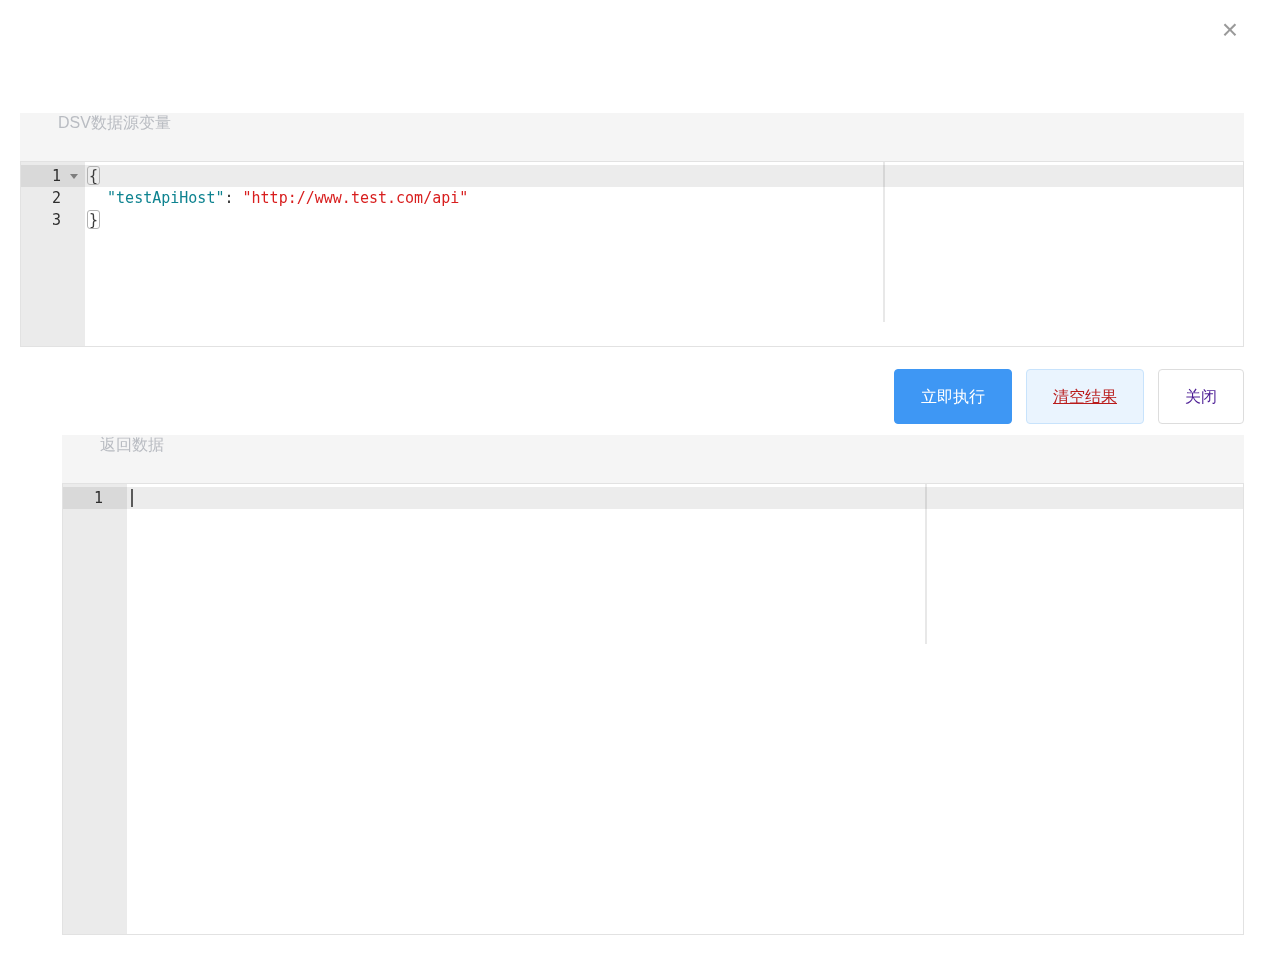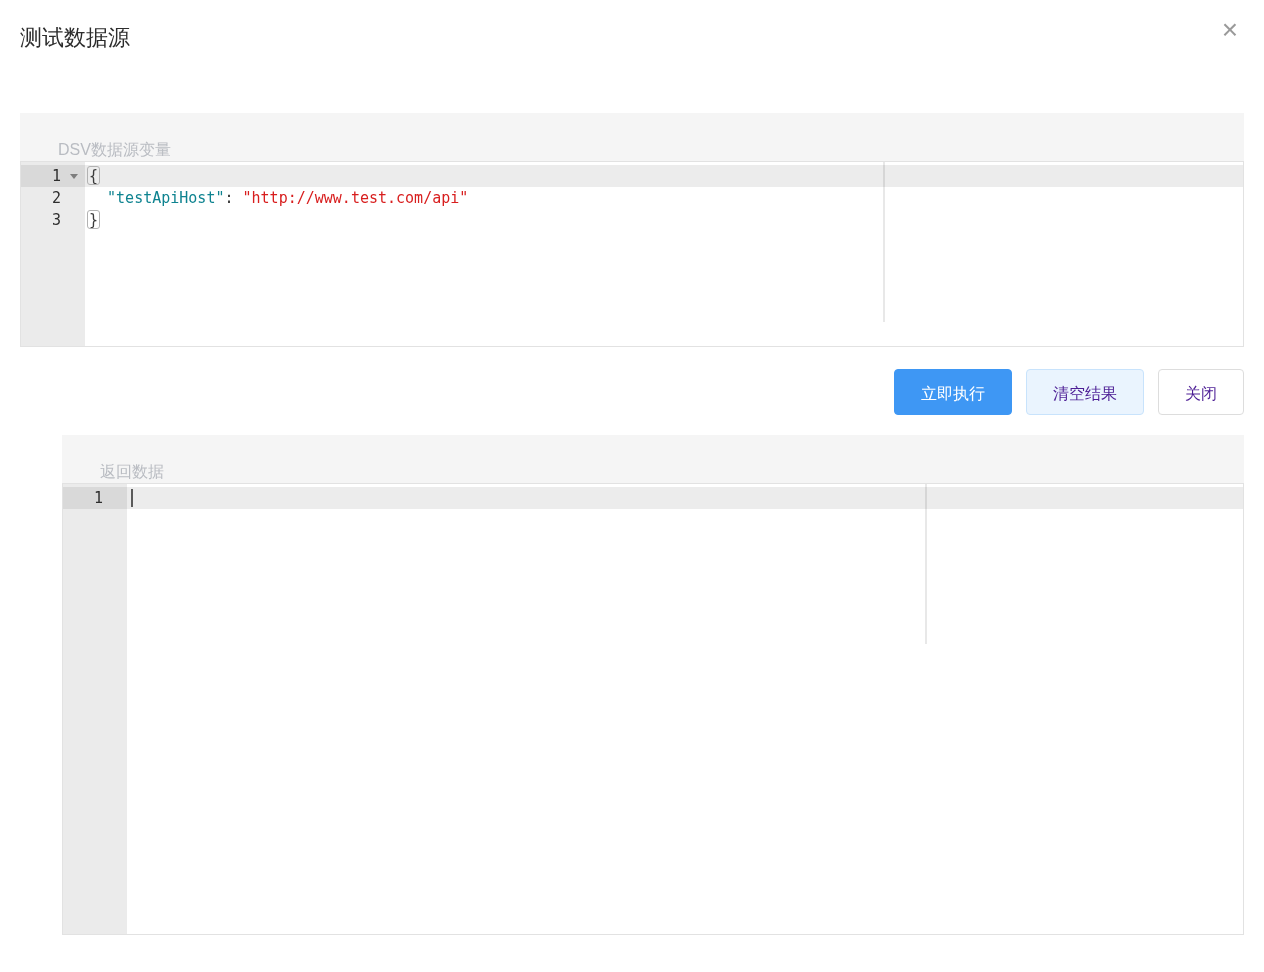--- a/index.html
+++ b/index.html
@@ -19,21 +19,21 @@
   }
   .close-icon {
     position: absolute; top: 16px; right: 6px;
     font-size: 28px; line-height: 28px; color: #9a9a9a;
     font-weight: 300; cursor: pointer; user-select: none;
   }
 
   
   .panel-header {
     height: 48px; background: #f5f5f5;
-    display: flex; align-items: flex-end;
+    display: flex; align-items: flex-start;
     padding-left: 38px;
     font-size: 16px; color: #b9bcc2;
   }
   .panel-dsv { margin-top: 61px; }
   .panel-result { margin-top: 23px; margin-left: 42px; }
 
   
   .editor {
     position: relative;
     display: flex;
@@ -95,48 +95,48 @@
     position: absolute; left: 4px; top: 2px;
     width: 2px; height: 18px; background: #5a5a5a;
   }
 
   
   .btn-row {
     margin-top: 22px; height: 43px;
     display: flex; justify-content: flex-end; gap: 14px;
   }
   .btn {
-    height: 46px; padding: 16px 26px;
+    height: 55px; padding: 16px 26px;
     border-radius: 4px; font-size: 16px;
     font-family: "Liberation Sans", sans-serif;
     cursor: pointer; line-height: 1;
   }
   .btn-primary {
     background: var(--primary, #3e97f4);
     border: 1px solid var(--primary, #3e97f4);
     color: #ffffff;
   }
   .btn-plain {
     background: #eaf4fe;
     border: 1px solid #c8e3fc;
-    color: #4c1d95;
+    color: #b91c1c;
+    text-decoration: underline;
   }
   .btn-default {
     background: #ffffff;
     border: 1px solid #dddddd;
     color: #4c1d95;
   }
 </style>
 </head>
 <body>
 
 <div class="page">
 
   <div class="dialog-header">
-    <h1 class="dialog-title">测试数据源</h1>
     <span class="close-icon">×</span>
   </div>
 
   <section class="panel panel-dsv">
     <div class="panel-header">
       <span>DSV数据源变量</span>
     </div>
     <div class="editor editor-dsv">
       <div class="gutter">
           <div class="gutter-cell active"><span>1</span><span class="fold-arrow"></span></div>

